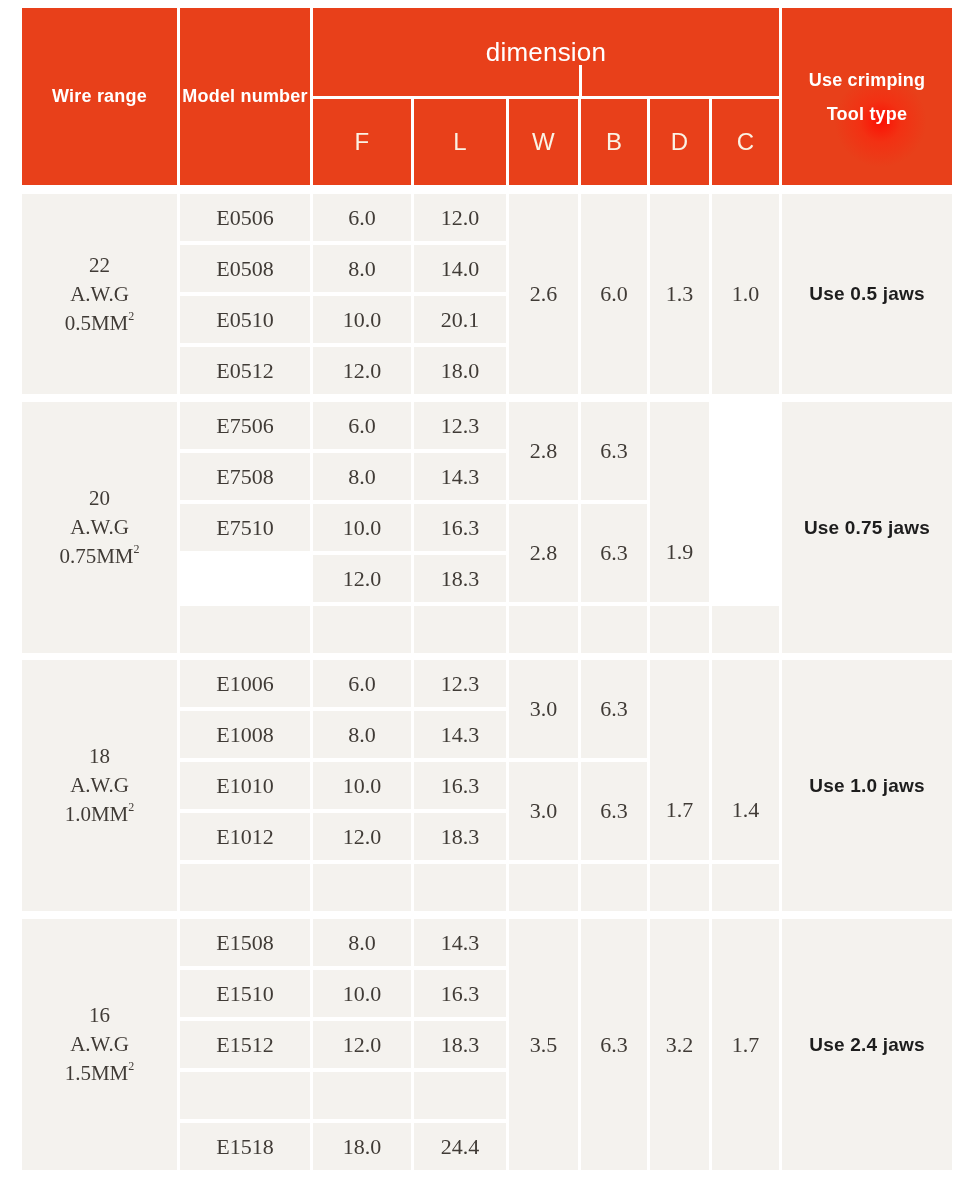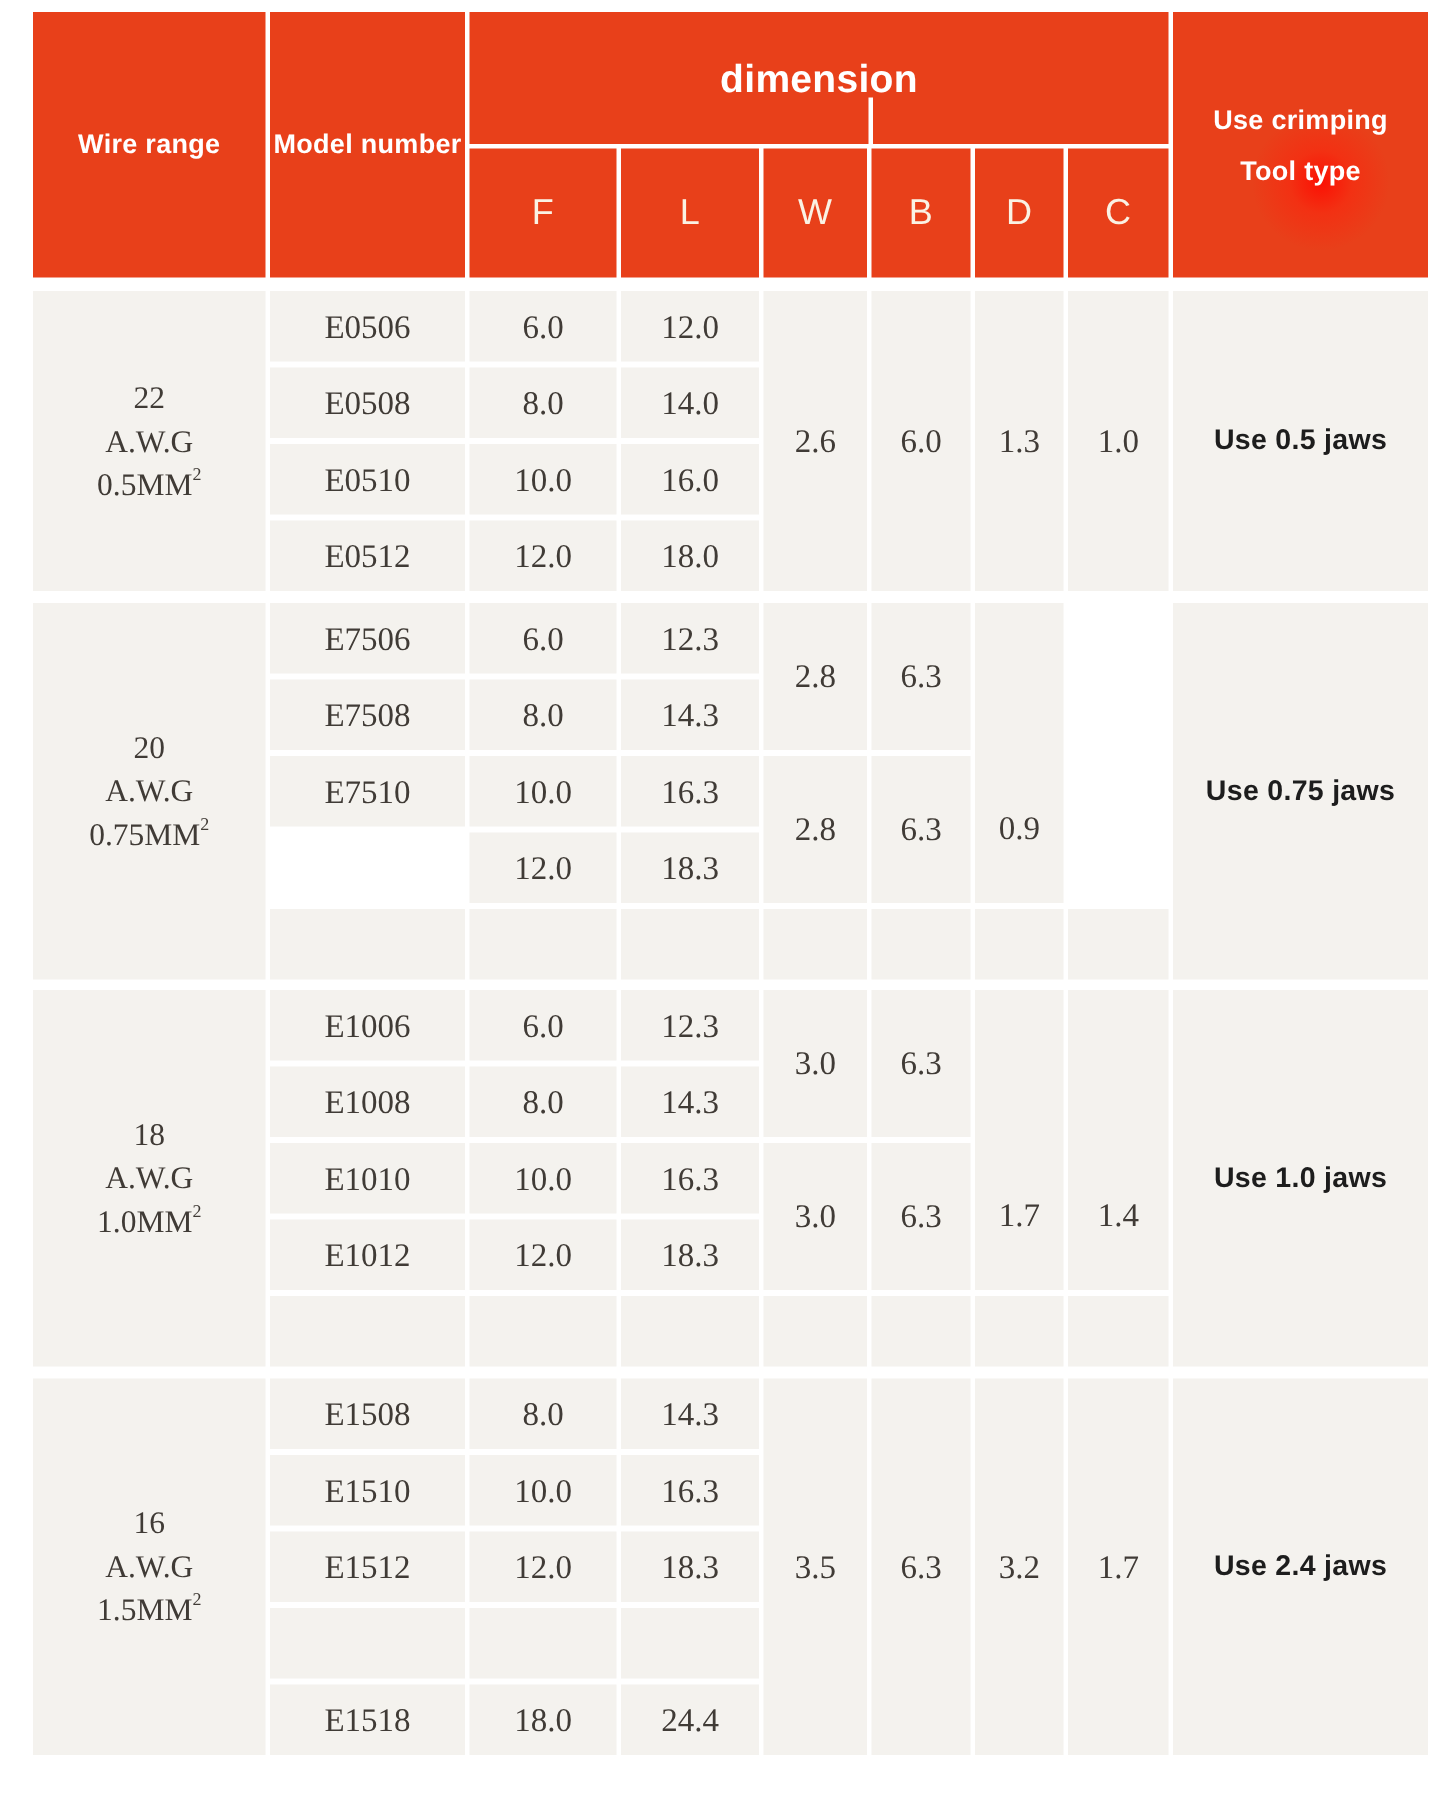--- a/index.html
+++ b/index.html
@@ -3,21 +3,21 @@
 <meta charset="utf-8">
 <style>
   html,body{margin:0;padding:0;background:#ffffff;}
   body{width:960px;height:1196px;overflow:hidden;}
   .page{position:relative;width:960px;height:1196px;font-family:"Liberation Sans",sans-serif;}
   .grid{display:grid;grid-template-columns:155px 130px 98px 92px 69px 66px 59px 67px 170px;column-gap:3px;margin-left:22px;}
   
   .thead{grid-template-rows:88px 86px;row-gap:3px;padding-top:8px;}
   .hcell{background:#E8401A;color:#ffffff;display:flex;align-items:center;justify-content:center;
          font-size:18px;font-weight:600;position:relative;letter-spacing:.2px;}
-  .hcell.dim{font-size:26px;font-weight:700;}
+  .hcell.dim{font-size:26px;font-weight:400;}
   .hcell.sub{font-size:24px;font-weight:500;color:#FAF2E4;}
   .hcell.tool-h{flex-direction:column;justify-content:center;gap:14px;line-height:20px;
          background:radial-gradient(circle 46px at 58% 64%, rgba(255,8,0,0.85) 0%, rgba(255,30,10,0.45) 45%, rgba(255,60,30,0) 100%), #E8401A;}
   .notch{position:absolute;left:266px;bottom:-3px;width:3px;height:34px;background:#ffffff;}
   
   .band{row-gap:4px;}
   .m9{margin-top:9px;} .m8{margin-top:8px;} .m7{margin-top:7px;}
   .rows4{grid-template-rows:repeat(4,47px);}
   .rows5{grid-template-rows:repeat(5,47px);}
   .cell{background:#F4F2EE;display:flex;align-items:center;justify-content:center;
@@ -78,21 +78,21 @@
       </div>
     </div>
     <div class="cell" style="grid-column:2;grid-row:1">E0506</div>
     <div class="cell" style="grid-column:3;grid-row:1">6.0</div>
     <div class="cell" style="grid-column:4;grid-row:1">12.0</div>
     <div class="cell" style="grid-column:2;grid-row:2">E0508</div>
     <div class="cell" style="grid-column:3;grid-row:2">8.0</div>
     <div class="cell" style="grid-column:4;grid-row:2">14.0</div>
     <div class="cell" style="grid-column:2;grid-row:3">E0510</div>
     <div class="cell" style="grid-column:3;grid-row:3">10.0</div>
-    <div class="cell" style="grid-column:4;grid-row:3">16.0</div>
+    <div class="cell" style="grid-column:4;grid-row:3">20.1</div>
     <div class="cell" style="grid-column:2;grid-row:4">E0512</div>
     <div class="cell" style="grid-column:3;grid-row:4">12.0</div>
     <div class="cell" style="grid-column:4;grid-row:4">18.0</div>
     <div class="cell" style="grid-column:5;grid-row:1 / span 4">2.6</div>
     <div class="cell" style="grid-column:6;grid-row:1 / span 4">6.0</div>
     <div class="cell" style="grid-column:7;grid-row:1 / span 4">1.3</div>
     <div class="cell" style="grid-column:8;grid-row:1 / span 4">1.0</div>
     <div class="cell tool" style="grid-column:9;grid-row:1 / span 4">Use 0.5 jaws</div>
   </section>
 
@@ -117,21 +117,21 @@
     <div class="cell" style="grid-column:4;grid-row:4">18.3</div>
     <div class="cell" style="grid-column:2;grid-row:5"></div>
     <div class="cell" style="grid-column:3;grid-row:5"></div>
     <div class="cell" style="grid-column:4;grid-row:5"></div>
     <div class="cell" style="grid-column:5;grid-row:1 / span 2">2.8</div>
     <div class="cell" style="grid-column:6;grid-row:1 / span 2">6.3</div>
     <div class="cell" style="grid-column:5;grid-row:3 / span 2">2.8</div>
     <div class="cell" style="grid-column:6;grid-row:3 / span 2">6.3</div>
     <div class="cell" style="grid-column:5;grid-row:5"></div>
     <div class="cell" style="grid-column:6;grid-row:5"></div>
-    <div class="cell low" style="grid-column:7;grid-row:1 / span 4">0.9</div>
+    <div class="cell low" style="grid-column:7;grid-row:1 / span 4">1.9</div>
     <div class="cell" style="grid-column:7;grid-row:5"></div>
     <div class="cell" style="grid-column:8;grid-row:5"></div>
     <div class="cell tool" style="grid-column:9;grid-row:1 / span 5">Use 0.75 jaws</div>
   </section>
 
   <section class="grid band rows5 m7">
     <div class="cell" style="grid-column:1;grid-row:1 / span 5">
       <div class="wire-text">
         <span>18</span>
         <span>A.W.G</span>

